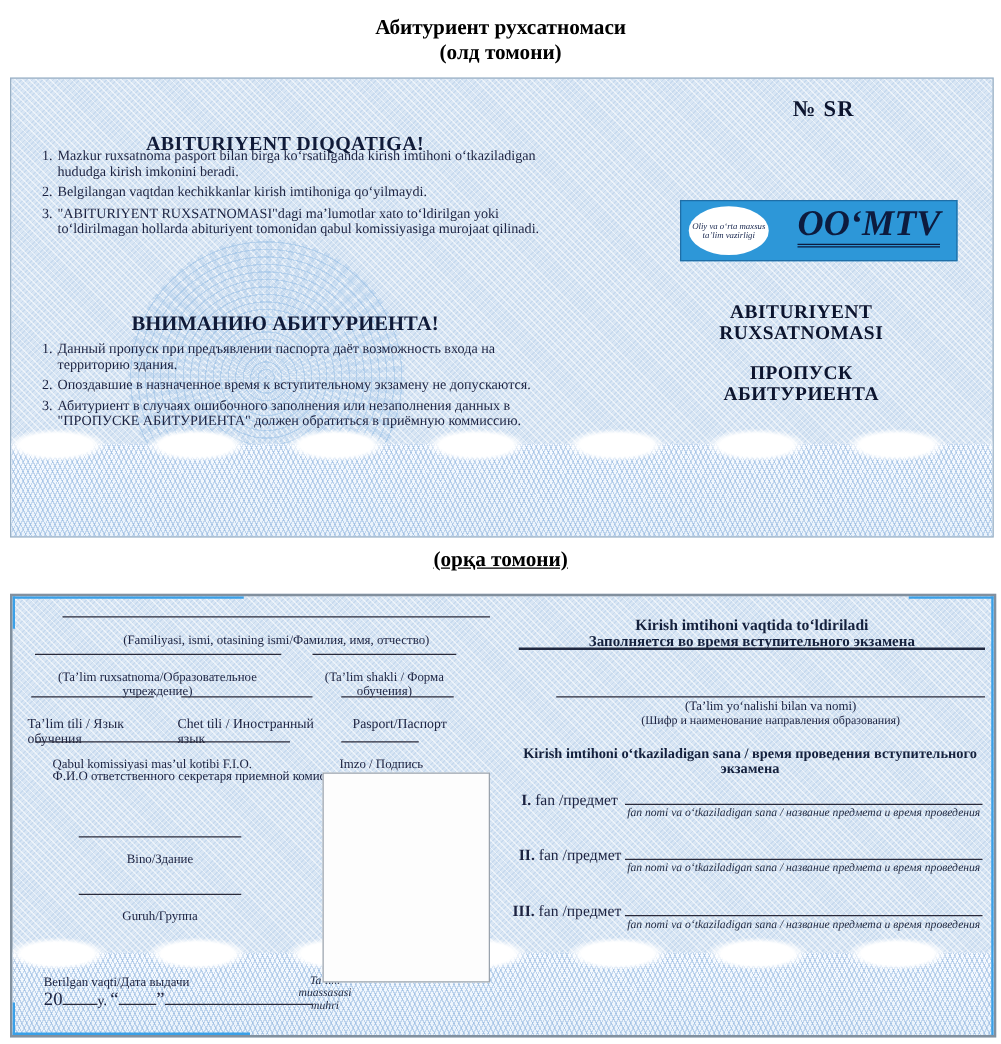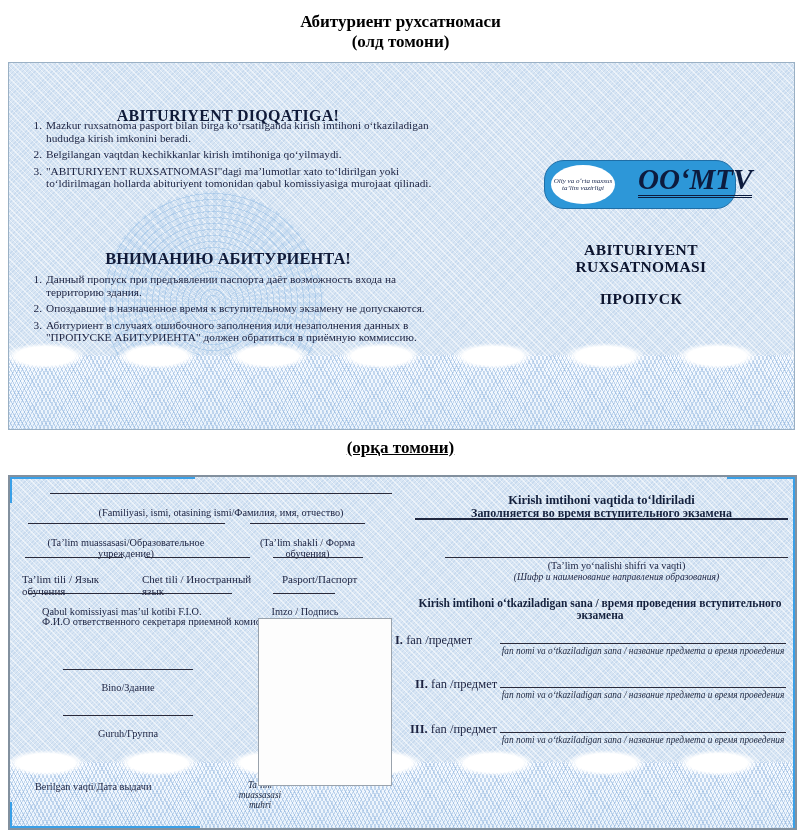--- a/index.html
+++ b/index.html
@@ -49,39 +49,39 @@
   .ctr{text-align:center;}
   .h-uz{font-weight:bold;font-size:16px;color:#101a38;letter-spacing:.3px;}
   .h-ru{font-weight:bold;font-size:16.5px;color:#101a38;}
   .notice{font-size:11.3px;line-height:12.6px;color:#1c2240;}
   .notice .row{display:flex;margin-bottom:4px;}
   .notice .n{width:17px;flex:0 0 17px;text-align:right;padding-right:4px;}
   .notice .t{flex:1;text-align:left;}
 
   .numsr{font-weight:bold;font-size:18px;color:#0c142e;letter-spacing:1px;}
 
-  .logo{background:#2d97d8;border-radius:20px;border:1px solid #1f6ea6;z-index:3;}
+  .logo{background:#2d97d8;border-radius:0;border:1px solid #1f6ea6;z-index:3;padding-left:30px;}
   .logo .oval{
     position:absolute;left:6px;top:4px;width:64px;height:39px;background:#ffffff;
     border-radius:50%;display:flex;align-items:center;justify-content:center;
     font-style:italic;font-size:7px;line-height:7px;color:#16254d;text-align:center;
   }
   .logo .abbrev{
     position:absolute;left:64px;top:2px;width:122px;text-align:center;
     font-style:italic;font-weight:bold;font-size:29px;color:#0d1b3e;
   }
   .logo .abbrev span{border-bottom:3px double #0d1b3e;padding-bottom:0px;margin-left:29px;}
 
   .passtitle{font-weight:bold;font-size:15.5px;line-height:17px;letter-spacing:.4px;color:#0c142e;}
 
   .ln{position:absolute;border-bottom:1px solid #2a2a3a;z-index:3;}
   .ln2{position:absolute;border-bottom:2px solid #20283f;z-index:3;}
   .cap{position:absolute;font-size:10.3px;line-height:10.8px;color:#1c2240;z-index:3;}
   .lbl{position:absolute;font-size:11px;color:#1c2240;z-index:3;}
-  .smcap{font-size:9.6px;font-style:italic;}
+  .smcap{font-size:9.6px;}
   .boldtxt{font-weight:bold;color:#14203c;}
   .itcap{font-style:italic;font-size:9.3px;color:#232c44;}
   .photo{position:absolute;background:#fdfdfd;border:1px solid #9aa3ad;z-index:4;}
   .subj-label{font-size:12.5px;color:#1c2240;}
   .subj-label b{font-weight:bold;}
   .muhr{font-style:italic;font-size:9.3px;line-height:10px;color:#232c44;text-align:center;}
   .issue{font-size:11px;color:#1c2240;white-space:nowrap;}
   .issue .big{font-size:15px;}
   .issue .blank{display:inline-block;border-bottom:1px solid #2a2a3a;height:12px;vertical-align:baseline;}
 </style>
@@ -122,55 +122,57 @@
     <div class="row">
       <span class="n">2.</span>
       <span class="t">Опоздавшие в назначенное время к вступительному экзамену не допускаются.</span>
     </div>
     <div class="row">
       <span class="n">3.</span>
       <span class="t">Абитуриент в случаях ошибочного заполнения или незаполнения данных в "ПРОПУСКЕ АБИТУРИЕНТА" должен обратиться в приёмную коммиссию.</span>
     </div>
   </div>
 
+  <div class="abs ctr numsr" style="left:555px;top:14px;width:190px;">№ SR</div>
 
   <div class="abs logo" style="left:535px;top:97px;width:190px;height:47px;">
     <div class="oval">Oliy va o‘rta maxsus ta’lim vazirligi</div>
     <div class="abbrev">
       <span>OO‘MTV</span>
     </div>
   </div>
 
   <div class="abs ctr passtitle" style="left:537px;top:178px;width:190px;">
     <div>ABITURIYENT</div>
     <div>RUXSATNOMASI</div>
   </div>
   <div class="abs ctr passtitle" style="left:537px;top:227px;width:190px;">
     <div>ПРОПУСК</div>
+    <div>АБИТУРИЕНТА</div>
   </div>
 
   <div class="waveband" style="height:74px;"></div>
 </div>
 
 <div class="card back-card">
 
   <div class="bseg" style="left:0;top:0;width:185px;height:2px;"></div>
   <div class="bseg" style="right:0;top:0;width:68px;height:2px;"></div>
   <div class="bseg" style="right:0;top:0;width:2px;height:100%;"></div>
   <div class="bseg" style="left:0;bottom:0;width:190px;height:2px;"></div>
   <div class="bseg" style="left:0;top:0;width:2px;height:26px;"></div>
   <div class="bseg" style="left:0;bottom:0;width:2px;height:26px;"></div>
 
   <div class="waveband" style="height:66px;"></div>
 
   <div class="ln" style="left:40px;top:16px;width:342px;"></div>
   <div class="cap ctr" style="left:40px;top:31px;width:342px;">(Familiyasi, ismi, otasining ismi/Фамилия, имя, отчество)</div>
 
   <div class="ln" style="left:18px;top:46px;width:197px;"></div>
-  <div class="cap ctr" style="left:10px;top:61px;width:212px;">(Ta’lim muassasasi/Образовательное учреждение)</div>
+  <div class="cap ctr" style="left:10px;top:61px;width:212px;">(Ta’lim ruxsatnoma/Образовательное учреждение)</div>
   <div class="ln" style="left:240px;top:46px;width:115px;"></div>
   <div class="cap ctr" style="left:230px;top:61px;width:135px;">(Ta’lim shakli / Форма обучения)</div>
 
   <div class="ln" style="left:15px;top:80px;width:98px;"></div>
   <div class="lbl" style="left:12px;top:96px;width:120px;">Ta’lim tili / Язык обучения</div>
   <div class="ln" style="left:135px;top:80px;width:105px;"></div>
   <div class="lbl" style="left:132px;top:96px;width:130px;">Chet tili / Иностранный язык</div>
   <div class="ln" style="left:263px;top:80px;width:90px;"></div>
   <div class="lbl" style="left:272px;top:96px;width:90px;">Pasport/Паспорт</div>
 
@@ -183,37 +185,40 @@
 
   <div class="photo" style="left:248px;top:141px;width:132px;height:166px;"></div>
 
   <div class="ln" style="left:53px;top:192px;width:130px;"></div>
   <div class="cap ctr" style="left:53px;top:206px;width:130px;">Bino/Здание</div>
 
   <div class="ln" style="left:53px;top:238px;width:130px;"></div>
   <div class="cap ctr" style="left:53px;top:252px;width:130px;">Guruh/Группа</div>
 
   <div class="cap" style="left:25px;top:305px;width:220px;">Berilgan vaqti/Дата выдачи</div>
+  <div class="abs issue" style="left:25px;top:314px;">
+    <span class="big">20</span><span class="blank" style="width:28px;"></span><span>y.</span>&nbsp;<span class="big">“</span><span class="blank" style="width:30px;"></span><span class="big">”</span><span class="blank" style="width:118px;"></span>
+  </div>
   <div class="abs muhr" style="left:215px;top:303px;width:70px;">
     <div>Ta’lim</div>
     <div>muassasasi</div>
     <div>muhri</div>
   </div>
 
   <div class="abs ctr boldtxt" style="left:405px;top:16px;width:373px;font-size:12.5px;">Kirish imtihoni vaqtida to‘ldiriladi</div>
   <div class="abs ctr boldtxt" style="left:405px;top:29px;width:373px;font-size:12px;">Заполняется во время вступительного экзамена</div>
   <div class="ln2" style="left:405px;top:41px;width:373px;"></div>
 
   <div class="ln" style="left:435px;top:80px;width:343px;"></div>
-  <div class="cap ctr" style="left:435px;top:84px;width:343px;">(Ta’lim yo‘nalishi shifri va vaqti)</div>
+  <div class="cap ctr" style="left:435px;top:84px;width:343px;">(Ta’lim yo‘nalishi bilan va nomi)</div>
   <div class="cap ctr smcap" style="left:435px;top:95px;width:343px;">(Шифр и наименование направления образования)</div>
 
   <div class="abs ctr boldtxt" style="left:400px;top:120px;width:380px;font-size:11.5px;">Kirish imtihoni o‘tkaziladigan sana / время проведения вступительного экзамена</div>
 
-  <div class="abs subj-label" style="left:385px;top:156px;">
+  <div class="abs subj-label" style="left:407px;top:156px;">
     <b>I.</b><span> fan /предмет</span>
   </div>
   <div class="ln" style="left:490px;top:166px;width:286px;"></div>
   <div class="cap ctr itcap" style="left:490px;top:169px;width:286px;">fan nomi va o‘tkaziladigan sana / название предмета и время проведения</div>
 
   <div class="abs subj-label" style="left:405px;top:200px;">
     <b>II.</b><span> fan /предмет</span>
   </div>
   <div class="ln" style="left:490px;top:210px;width:286px;"></div>
   <div class="cap ctr itcap" style="left:490px;top:213px;width:286px;">fan nomi va o‘tkaziladigan sana / название предмета и время проведения</div>

